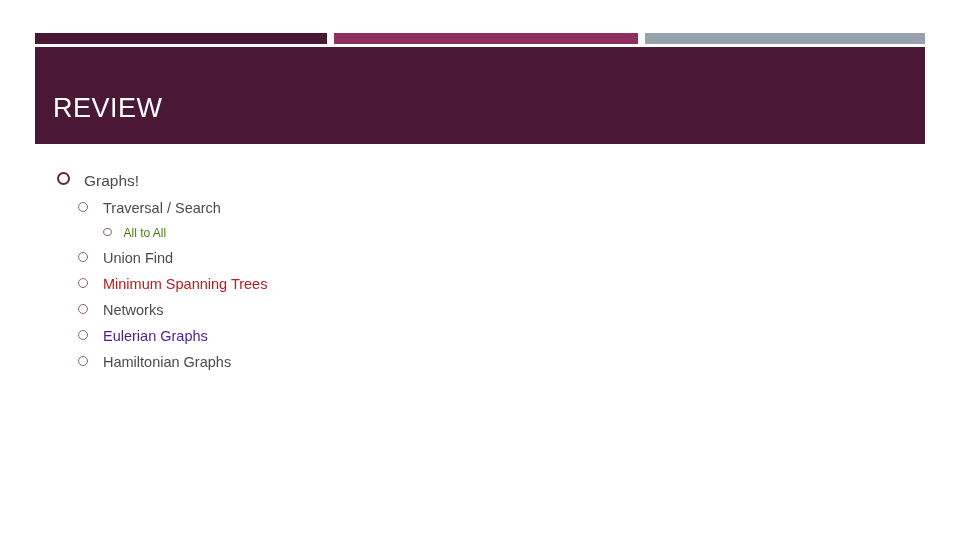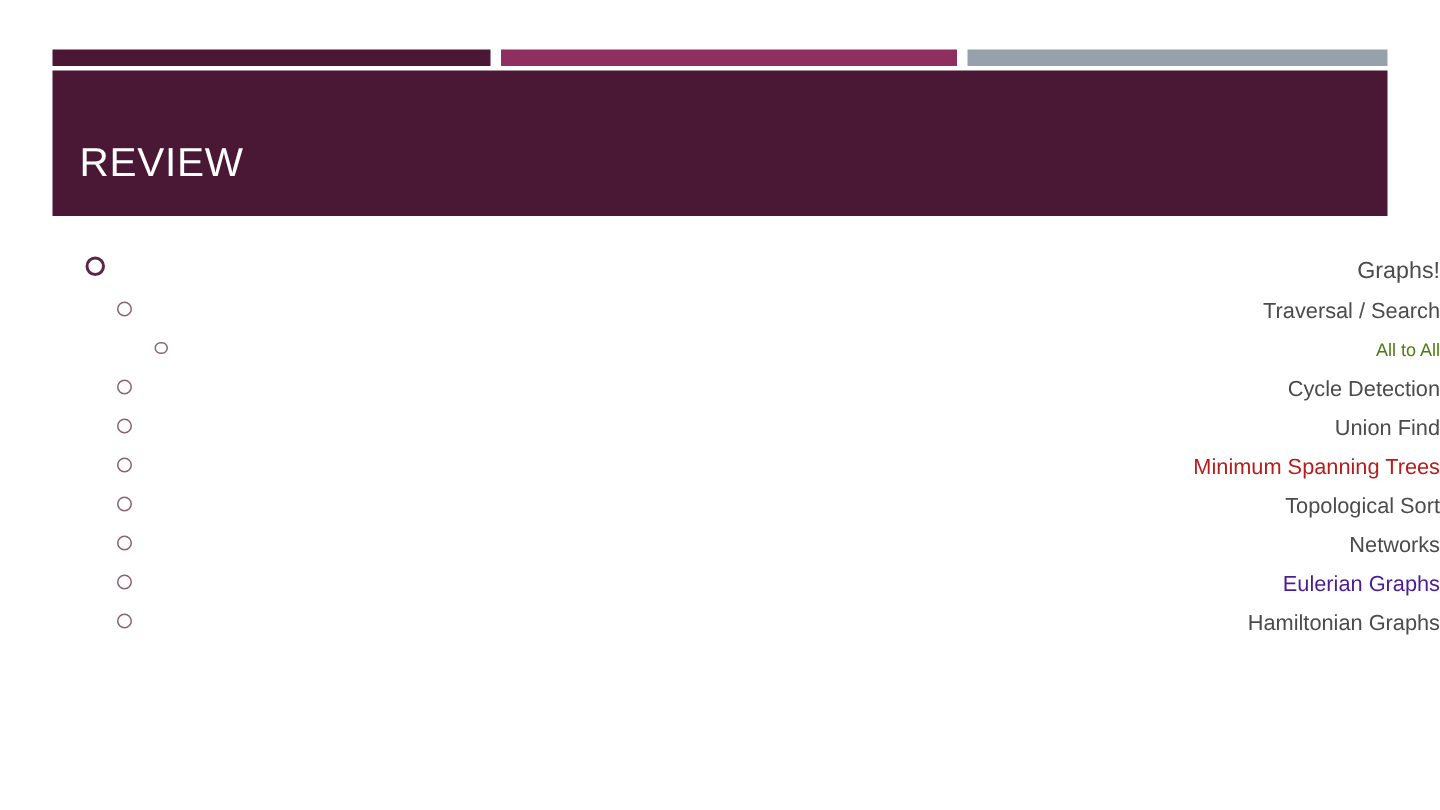--- a/index.html
+++ b/index.html
@@ -57,21 +57,20 @@
     position: absolute;
     left: 0;
     top: 172px;
     width: 960px;
   }
 
   .bullet-row {
     display: flex;
     align-items: baseline;
     position: relative;
-    justify-content: space-between;
   }
 
   .bullet-mark {
     flex: 0 0 auto;
     display: inline-block;
     border-radius: 50%;
     background: transparent;
     position: relative;
   }
 
@@ -159,39 +158,31 @@
     <span class="bullet-mark" style="border-color: rgb(138, 98, 117);"></span>
     <span class="bullet-text" style="color: rgb(75, 75, 75);">Traversal / Search</span>
   </div>
 
 
   <div class="bullet-row lvl3 sp-1">
     <span class="bullet-mark" style="border-color: rgb(138, 98, 117);"></span>
     <span class="bullet-text" style="color: #4d7c0f;">All to All</span>
   </div>
 
-  <div class="bullet-row lvl2 sp-3">
-    <span class="bullet-mark" style="border-color: rgb(138, 98, 117);"></span>
-    <span class="bullet-text" style="color: rgb(75, 75, 75);">Cycle Detection</span>
-  </div>
 
   <div class="bullet-row lvl2 sp-1">
     <span class="bullet-mark" style="border-color: rgb(138, 98, 117);"></span>
     <span class="bullet-text" style="color: rgb(75, 75, 75);">Union Find</span>
   </div>
 
   <div class="bullet-row lvl2 sp-1">
     <span class="bullet-mark" style="border-color: rgb(138, 98, 117);"></span>
     <span class="bullet-text" style="color: #b91c1c;">Minimum Spanning Trees</span>
   </div>
 
-  <div class="bullet-row lvl2 sp-1">
-    <span class="bullet-mark" style="border-color: rgb(138, 98, 117);"></span>
-    <span class="bullet-text" style="color: rgb(75, 75, 75);">Topological Sort</span>
-  </div>
 
   <div class="bullet-row lvl2 sp-1">
     <span class="bullet-mark" style="border-color: rgb(138, 98, 117);"></span>
     <span class="bullet-text" style="color: rgb(75, 75, 75);">Networks</span>
   </div>
 
   <div class="bullet-row lvl2 sp-1">
     <span class="bullet-mark" style="border-color: rgb(138, 98, 117);"></span>
     <span class="bullet-text" style="color: #4c1d95;">Eulerian Graphs</span>
   </div>

